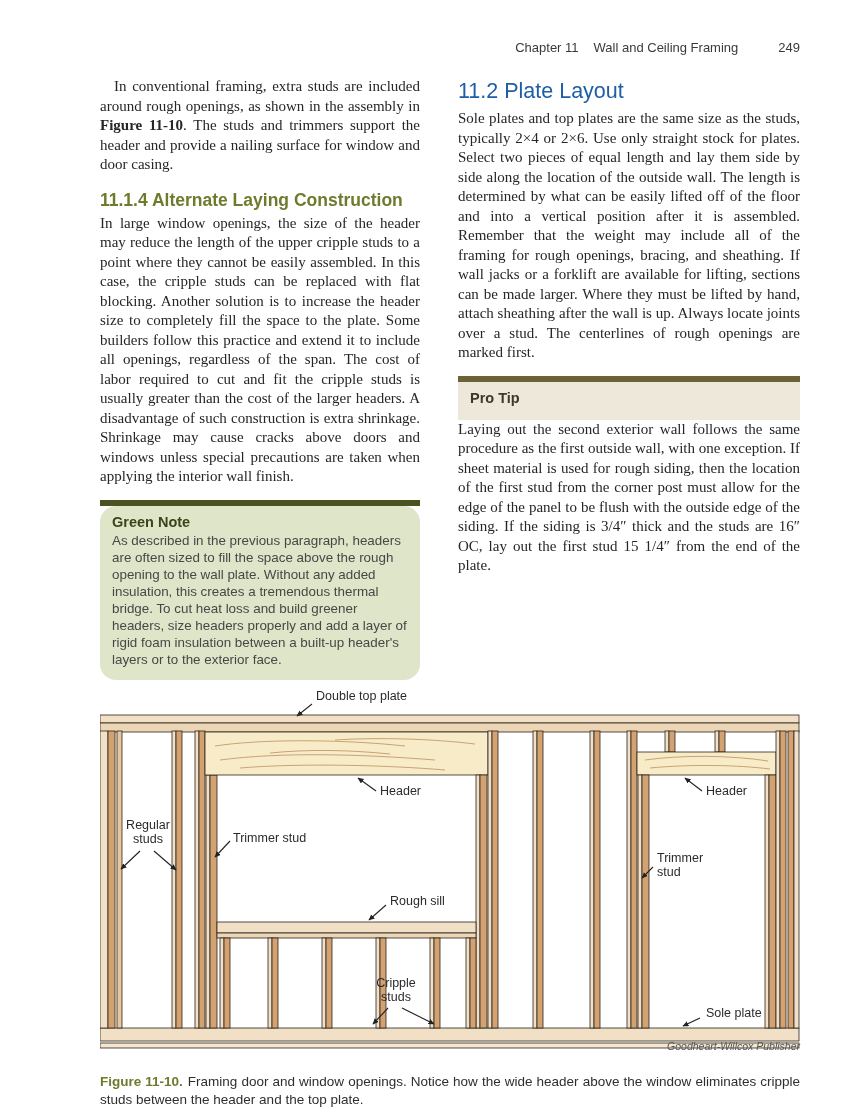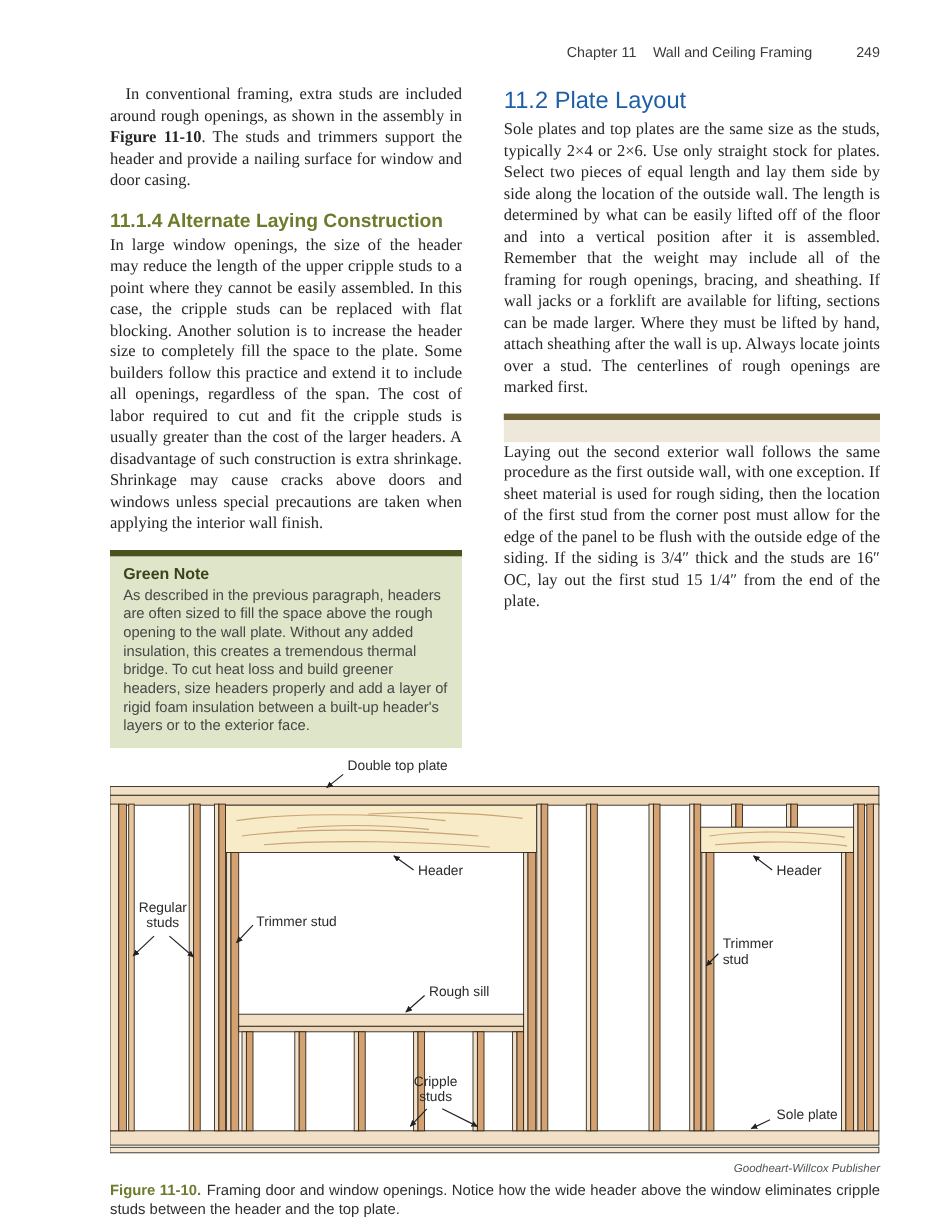--- a/index.html
+++ b/index.html
@@ -33,41 +33,41 @@
     font-family:"Liberation Sans", sans-serif;font-weight:normal;color:#1e5ea6;
     font-size:21.5px;line-height:24px;margin:2px 0 6px 0;
   }
   
   .notebox{margin-top:13px;}
   .notebox .bar{height:6px;}
   .notebox .inner{padding:8px 12px 12px 12px;font-family:"Liberation Sans", sans-serif;}
   .notebox .nb-title{font-weight:bold;font-size:14.5px;margin-bottom:2px;}
   .notebox .nb-body{font-size:13.4px;line-height:17px;color:#474747;}
   .green-note .bar{background:#4c521f;}
-  .green-note .inner{background:#dfe5c8;}
+  .green-note .inner{background:#dfe5c8;border-radius:16px;}
   .green-note .nb-title{color:#3c431a;}
   .pro-tip .bar{background:#6c6137;}
   .pro-tip .inner{background:#ede8da;}
   .pro-tip .nb-title{color:#3e3828;}
   
   .figure{position:relative;width:700px;height:376px;margin-top:8px;}
   .figure svg{position:absolute;left:0;top:0;}
   svg rect{stroke:#2b251d;stroke-width:0.8;}
   svg .wp{fill:#f2e0c8;} svg .wt{fill:#d4a271;} svg .wl{fill:#e8c79e;}
   svg .pl{fill:#f1dfc6;} svg .pm{fill:#ecd6b6;} svg .ps{fill:#f4e6cf;}
   svg .hd{fill:#f8ebc7;}
   svg .gr{fill:none;stroke:#bf9569;stroke-width:1;opacity:.85;}
   svg .arrow{stroke:#222;stroke-width:1.1;fill:none;}
   .fig-label{
     position:absolute;font-family:"Liberation Sans", sans-serif;font-size:12.5px;
     line-height:14px;color:#2b2b2b;white-space:pre-line;
   }
   .fig-label.center{text-align:center;}
   .fig-credit{
-    position:absolute;right:0;top:368px;font-family:"Liberation Sans", sans-serif;
+    position:absolute;right:0;top:352px;font-family:"Liberation Sans", sans-serif;
     font-style:italic;font-size:10.5px;color:#555;
   }
   .caption{
     width:700px;margin-top:9px;font-family:"Liberation Sans", sans-serif;
     font-size:13.5px;line-height:18px;color:#2e2e2e;text-align:justify;
   }
   .caption .cap-label{font-weight:bold;color:#6e7b2d;margin-right:5px;}
 </style>
 </head>
 <body>
@@ -98,20 +98,21 @@
         </div>
       </div>
 
       <div class="col-right">
         <div class="h-main">11.2 Plate Layout</div>
         <p class="body">Sole plates and top plates are the same size as the studs, typically 2×4 or 2×6. Use only straight stock for plates. Select two pieces of equal length and lay them side by side along the location of the outside wall. The length is determined by what can be easily lifted off of the floor and into a vertical position after it is assembled. Remember that the weight may include all of the framing for rough openings, bracing, and sheathing. If wall jacks or a forklift are available for lifting, sections can be made larger. Where they must be lifted by hand, attach sheathing after the wall is up. Always locate joints over a stud. The centerlines of rough openings are marked first.</p>
 
         <div class="notebox pro-tip">
           <div class="bar"></div>
           <div class="inner">
+            <div class="nb-title">Pro Tip</div>
           </div>
         </div>
 
         <p class="body">Laying out the second exterior wall follows the same procedure as the first outside wall, with one exception. If sheet material is used for rough siding, then the location of the first stud from the corner post must allow for the edge of the panel to be flush with the outside edge of the siding. If the siding is 3/4″ thick and the studs are 16″ OC, lay out the first stud 15 1/4″ from the end of the plate.</p>
       </div>
 
     </div>
 
     <div class="figure">
       <svg width="700" height="376" viewBox="0 0 700 376">

